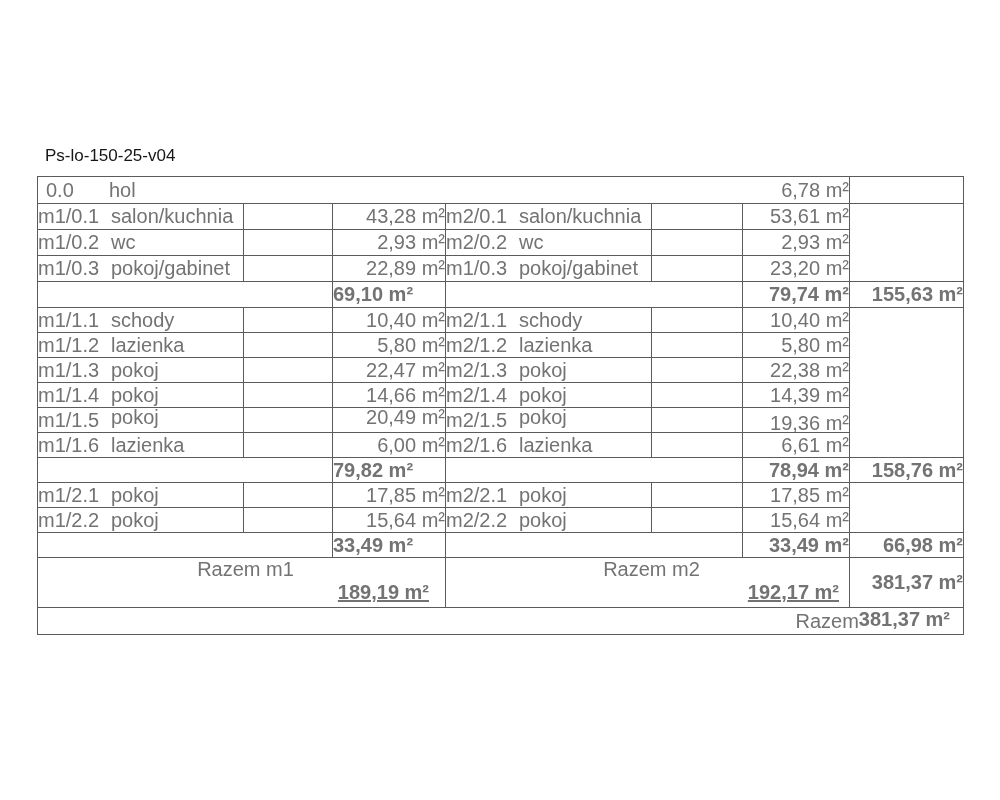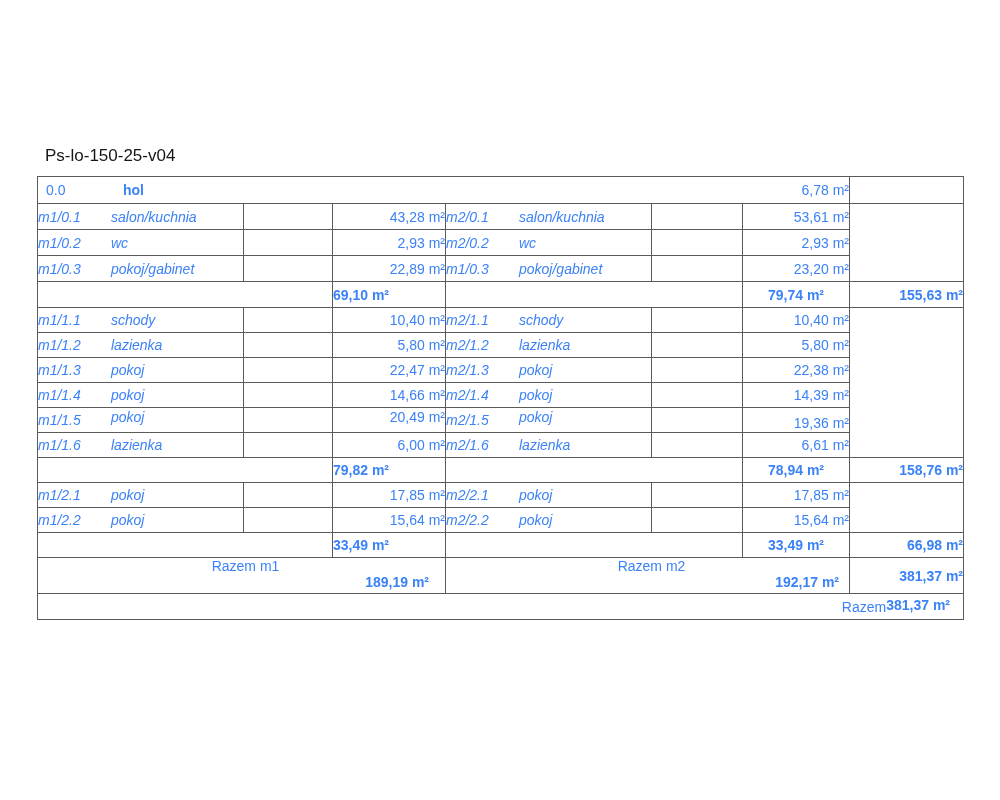--- a/index.html
+++ b/index.html
@@ -1,42 +1,42 @@
 <!DOCTYPE html>
 <html><head>
 <meta charset="utf-8">
 <style>
   html,body{margin:0;padding:0;background:#ffffff;}
   .canvas{position:relative;width:1000px;height:800px;background:#ffffff;overflow:hidden;
           font-family:"Liberation Sans", sans-serif;}
   .doc-title{position:absolute;left:45px;top:146px;font-size:17px;color:#161616;}
   table.areas{position:absolute;left:37px;top:176px;width:926px;border-collapse:collapse;
-              table-layout:fixed;font-size:14px;color:#3b82f6;}
+              table-layout:fixed;font-size:20px;color:#737373;}
   table.areas td{border:1px solid #5b5b5b;padding:0;vertical-align:middle;
                  overflow:hidden;white-space:nowrap;}
   tr{height:25px;}
   tr.rh26{height:26px;}
   tr.rh27{height:27px;}
-  .idname{padding-left:8px;font-style:italic;}
+  .idname{padding-left:8px;}
   .rid{display:inline-block;width:73px;}
   .val4{text-align:right;padding-right:13px;}
   .val4s{text-align:left;padding-right:18px;}
   .val8{text-align:right;padding-right:8px;}
-  .val8s{text-align:center;padding-right:9px;}
+  .val8s{text-align:right;padding-right:9px;}
   .val9{text-align:right;padding-right:13px;}
   .bold{font-weight:bold;}
   .hcell{position:relative;}
   .hid{position:absolute;left:8px;top:50%;transform:translateY(-50%);}
-  .hname{position:absolute;left:85px;top:50%;transform:translateY(-50%);font-weight:bold;}
+  .hname{position:absolute;left:71px;top:50%;transform:translateY(-50%);}
   .hval{position:absolute;left:0;right:0;top:50%;transform:translateY(-50%);text-align:right;}
   .razem-cell{padding:0;}
   .razem-flex{display:flex;height:100%;justify-content:space-between;
               padding-left:8px;flex-direction:column;}
   .razem-flex .lbl{align-self:center;}
-  .razem-flex .num{align-self:flex-end;padding-bottom:3px;font-weight:bold;}
+  .razem-flex .num{align-self:flex-end;padding-bottom:3px;font-weight:bold;text-decoration:underline;}
   .razem-flex.lhalf .num{padding-right:16px;}
   .razem-flex.rhalf .num{padding-right:10px;}
   td.btm{vertical-align:bottom;padding-bottom:4px;}
   .grand-flex{display:flex;height:100%;justify-content:flex-end;align-items:center;
               padding-left:8px;}
   .grand-flex .num{font-weight:bold;padding-right:13px;align-self:flex-end;padding-bottom:3px;}
   .raise{position:relative;top:-3px;}
   .drop{position:relative;top:3px;}
 </style>
 </head>

